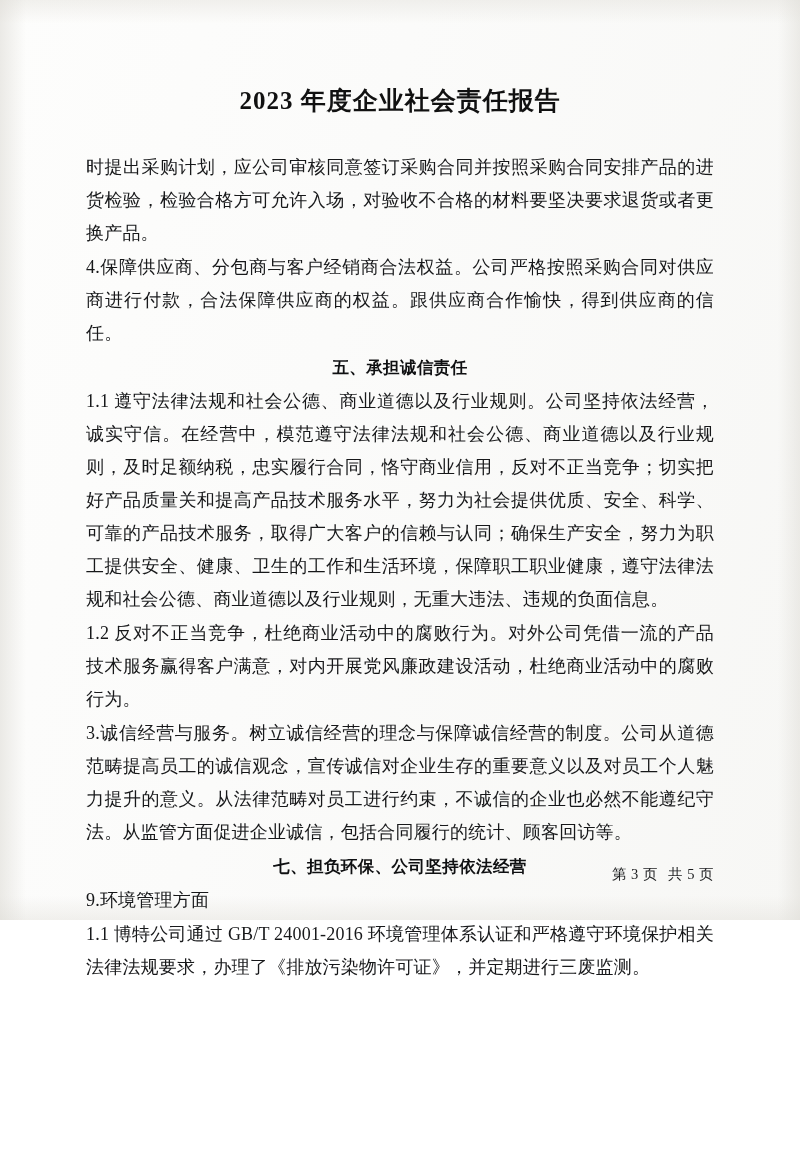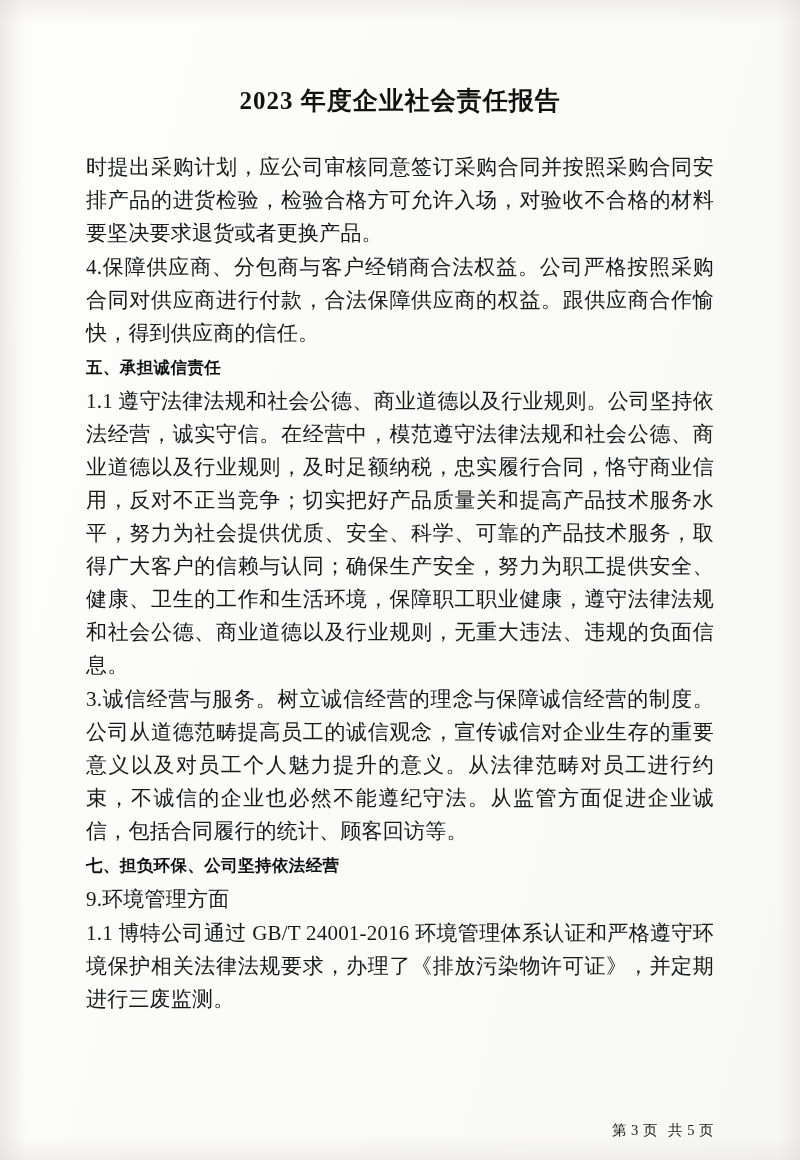--- a/index.html
+++ b/index.html
@@ -10,21 +10,21 @@
     width: 800px;
     height: 1160px;
     background: #ffffff;
     font-family: "Liberation Serif", "DejaVu Serif", serif;
     color: #1a1a1a;
     overflow: hidden;
   }
   .page {
     position: relative;
     width: 800px;
-    height: 1160px;
+    height: 920px;
     background: linear-gradient(105deg, #fdfdfc 0%, #fbfbfa 40%, #f7f7f5 100%);
     box-sizing: border-box;
     padding: 0;
   }
   
   .page::before {
     content: "";
     position: absolute;
     inset: 0;
     pointer-events: none;
@@ -42,61 +42,63 @@
   .doc-title {
     text-align: center;
     font-size: 25px;
     font-weight: bold;
     letter-spacing: 1px;
     margin: 0 0 34px 0;
     color: #111;
     font-family: "Liberation Serif", "DejaVu Serif", serif;
   }
   .para {
-    font-size: 21px;
+    font-size: 18px;
     line-height: 33px;
     margin: 0 0 1px 0;
     text-align: justify;
     color: #17181a;
     letter-spacing: 0.2px;
   }
   .para.indent {
     text-indent: 2em;
   }
   .heading {
     font-size: 16.5px;
     line-height: 33px;
     font-weight: bold;
     margin: 0 0 1px 0;
     color: #0f1012;
     letter-spacing: 0.4px;
+    text-align: center;
   }
   .footer {
     position: absolute;
     right: 86px;
-    bottom: 20px;
+    bottom: 36px;
     font-size: 14.5px;
     color: #1b1c1e;
     letter-spacing: 0.5px;
     z-index: 3;
   }
   .footer span { margin-left: 6px; }
 </style>
 </head>
 <body>
 
 <div class="page">
   <div class="content">
 
     <h1 class="doc-title">2023 年度企业社会责任报告</h1>
 
     <p class="para">时提出采购计划，应公司审核同意签订采购合同并按照采购合同安排产品的进货检验，检验合格方可允许入场，对验收不合格的材料要坚决要求退货或者更换产品。</p>
     <p class="para">4.保障供应商、分包商与客户经销商合法权益。公司严格按照采购合同对供应商进行付款，合法保障供应商的权益。跟供应商合作愉快，得到供应商的信任。</p>
     <p class="heading">五、承担诚信责任</p>
     <p class="para">1.1 遵守法律法规和社会公德、商业道德以及行业规则。公司坚持依法经营，诚实守信。在经营中，模范遵守法律法规和社会公德、商业道德以及行业规则，及时足额纳税，忠实履行合同，恪守商业信用，反对不正当竞争；切实把好产品质量关和提高产品技术服务水平，努力为社会提供优质、安全、科学、可靠的产品技术服务，取得广大客户的信赖与认同；确保生产安全，努力为职工提供安全、健康、卫生的工作和生活环境，保障职工职业健康，遵守法律法规和社会公德、商业道德以及行业规则，无重大违法、违规的负面信息。</p>
+    <p class="para">1.2 反对不正当竞争，杜绝商业活动中的腐败行为。对外公司凭借一流的产品技术服务赢得客户满意，对内开展党风廉政建设活动，杜绝商业活动中的腐败行为。</p>
     <p class="para">3.诚信经营与服务。树立诚信经营的理念与保障诚信经营的制度。公司从道德范畴提高员工的诚信观念，宣传诚信对企业生存的重要意义以及对员工个人魅力提升的意义。从法律范畴对员工进行约束，不诚信的企业也必然不能遵纪守法。从监管方面促进企业诚信，包括合同履行的统计、顾客回访等。</p>
     <p class="heading">七、担负环保、公司坚持依法经营</p>
     <p class="para">9.环境管理方面</p>
     <p class="para">1.1 博特公司通过 GB/T 24001-2016 环境管理体系认证和严格遵守环境保护相关法律法规要求，办理了《排放污染物许可证》，并定期进行三废监测。</p>
 
   </div>
 
   <div class="footer">
     <span>第 3 页</span>
     <span>共 5 页</span>

